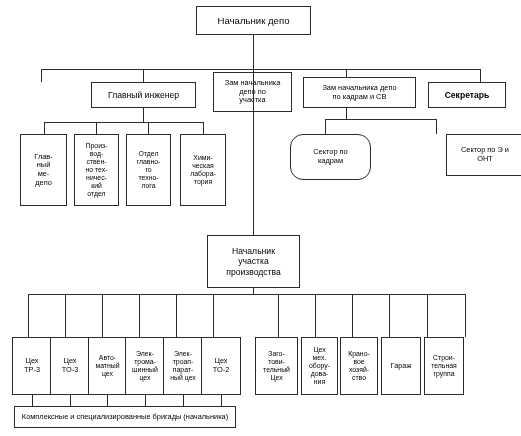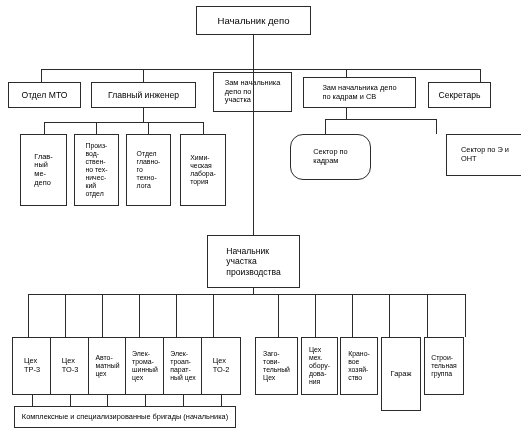--- a/index.html
+++ b/index.html
@@ -16,21 +16,21 @@
     overflow: hidden;
   }
   .node {
     position: absolute;
     box-sizing: border-box;
     border: 1px solid #2b2b2b;
     background: #ffffff;
     display: flex;
     align-items: center;
     justify-content: center;
-    text-align: left;
+    text-align: center;
     color: #000000;
     line-height: 1.18;
     white-space: pre-line;
     z-index: 3;
     padding: 1px;
   }
   .lane-v, .lane-h {
     position: absolute;
     background: #2b2b2b;
     z-index: 1;
@@ -50,32 +50,31 @@
   <div class="node fs10" style="left:196px; top:6px; width:115px; height:29px;">Начальник депо</div>
 
   <div class="lane-v" style="left:253px; top:35px; height:34px;"></div>
 
   <div class="lane-h" style="left:41px; top:69px; width:439px;"></div>
   <div class="lane-v" style="left:41px;  top:69px; height:13px;"></div>
   <div class="lane-v" style="left:143px; top:69px; height:13px;"></div>
   <div class="lane-v" style="left:346px; top:69px; height:13px;"></div>
   <div class="lane-v" style="left:480px; top:69px; height:13px;"></div>
 
-  <div class="node fs9" style="left:8px; top:82px; width:73px; height:26px;">Отдел МТО</div>
 
   <div class="node fs9" style="left:91px; top:82px; width:105px; height:26px;">Главный инженер</div>
 
   <div class="node fs8" style="left:213px; top:72px; width:79px; height:40px;">Зам начальника
 депо по
 участка</div>
 
   <div class="node fs8" style="left:303px; top:77px; width:113px; height:31px;">Зам начальника депо
 по кадрам и СВ</div>
 
-  <div class="node fs9" style="left:428px; top:82px; width:63px; height:26px;">Секретарь</div>
+  <div class="node fs9" style="left:428px; top:82px; width:78px; height:26px;font-weight:bold;">Секретарь</div>
 
   <div class="lane-v" style="left:253px; top:35px; height:200px; z-index:4;"></div>
 
   <div class="lane-v" style="left:143px; top:108px; height:14px;"></div>
   <div class="lane-h" style="left:44px; top:122px; width:159px;"></div>
   <div class="lane-v" style="left:44px;  top:122px; height:12px;"></div>
   <div class="lane-v" style="left:96px;  top:122px; height:12px;"></div>
   <div class="lane-v" style="left:148px; top:122px; height:12px;"></div>
   <div class="lane-v" style="left:203px; top:122px; height:12px;"></div>
 
@@ -167,21 +166,21 @@
 мех.
 обору-
 дова-
 ния</div>
 
   <div class="node fs7" style="left:340px; top:337px; width:38px; height:58px;">Крано-
 вое
 хозяй-
 ство</div>
 
-  <div class="node fs8" style="left:381px; top:337px; width:40px; height:74px;">Гараж</div>
+  <div class="node fs8" style="left:381px; top:337px; width:40px; height:58px;">Гараж</div>
 
   <div class="node fs7" style="left:424px; top:337px; width:40px; height:58px;">Строи-
 тельная
 группа</div>
 
 
   <div class="lane-v" style="left:32px;  top:395px; height:11px;"></div>
   <div class="lane-v" style="left:70px;  top:395px; height:11px;"></div>
   <div class="lane-v" style="left:107px; top:395px; height:11px;"></div>
   <div class="lane-v" style="left:145px; top:395px; height:11px;"></div>

